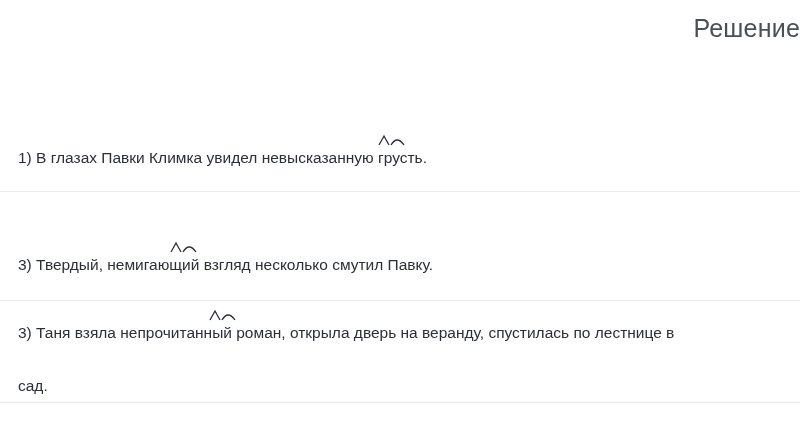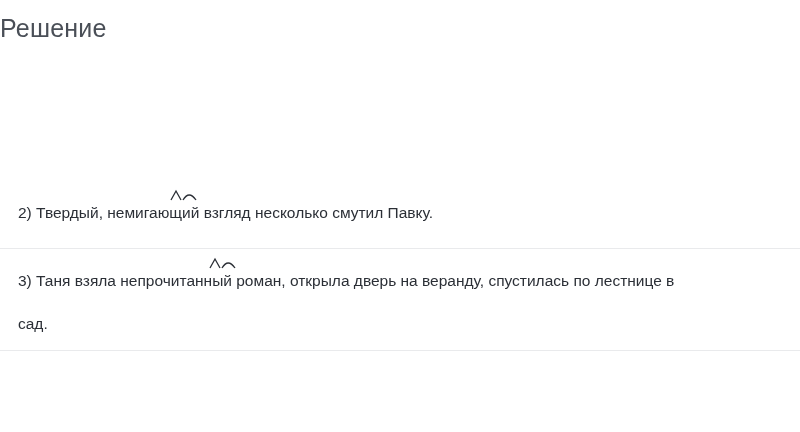--- a/index.html
+++ b/index.html
@@ -16,21 +16,21 @@
     overflow: hidden;
   }
   .page {
     position: relative;
     width: 800px;
     height: 432px;
     box-sizing: border-box;
     padding: 0;
   }
   .title {
-    text-align: left;
+    text-align: right;
     font-size: 25px;
     color: #4a4f57;
     font-weight: normal;
     margin: 0;
     padding-top: 14px;
     letter-spacing: 0.2px;
   }
   .rules {
     margin-top: 26px;
   }
@@ -73,35 +73,45 @@
 </style>
 </head>
 <body>
 
 <div class="page">
 
   <h1 class="title">Решение</h1>
 
   <div class="rules">
 
+    <div class="row">
+      <div class="txt" style="top: 80px;">1) В глазах Павки Климка увидел невысказанную грусть.</div>
+      <div class="mark" style="left:378px; top:64px;">
+        <svg width="30" height="14" viewBox="0 0 30 14">
+          <path d="M1 12 L6 3 L11 12" fill="none" stroke="#2b2f36" stroke-width="1.3"></path>
+          <path d="M13 12 Q19 2 26 12" fill="none" stroke="#2b2f36" stroke-width="1.3"></path>
+        </svg>
+      </div>
+      <hr class="sep" style="position:absolute; top:108px; left:0; width:800px;">
+    </div>
 
     <div class="row">
-      <div class="txt" style="top: 135px;">2) Твердый, немигающий взгляд несколько смутил Павку.</div>
+      <div class="txt" style="top: 135px;">3) Твердый, немигающий взгляд несколько смутил Павку.</div>
       <div class="mark" style="left:170px; top:119px;">
         <svg width="30" height="14" viewBox="0 0 30 14">
           <path d="M1 12 L6 3 L11 12" fill="none" stroke="#2b2f36" stroke-width="1.3"></path>
           <path d="M13 12 Q19 2 26 12" fill="none" stroke="#2b2f36" stroke-width="1.3"></path>
         </svg>
       </div>
       <hr class="sep" style="position:absolute; top:165px; left:0; width:800px;">
     </div>
 
     <div class="row row-tall">
       <div class="txt" style="top: 151px; text-align: center;">3) Таня взяла непрочитанный роман, открыла дверь на веранду, спустилась по лестнице в</div>
-      <div class="txt2" style="top: 194px;">сад.</div>
+      <div class="txt2" style="top: 204px;">сад.</div>
       <div class="mark" style="left:209px; top:135px;">
         <svg width="30" height="14" viewBox="0 0 30 14">
           <path d="M1 12 L6 3 L11 12" fill="none" stroke="#2b2f36" stroke-width="1.3"></path>
           <path d="M13 12 Q19 2 26 12" fill="none" stroke="#2b2f36" stroke-width="1.3"></path>
         </svg>
       </div>
       <hr class="sep" style="position:absolute; top:215px; left:0; width:800px;">
     </div>
 
     <div class="row">

